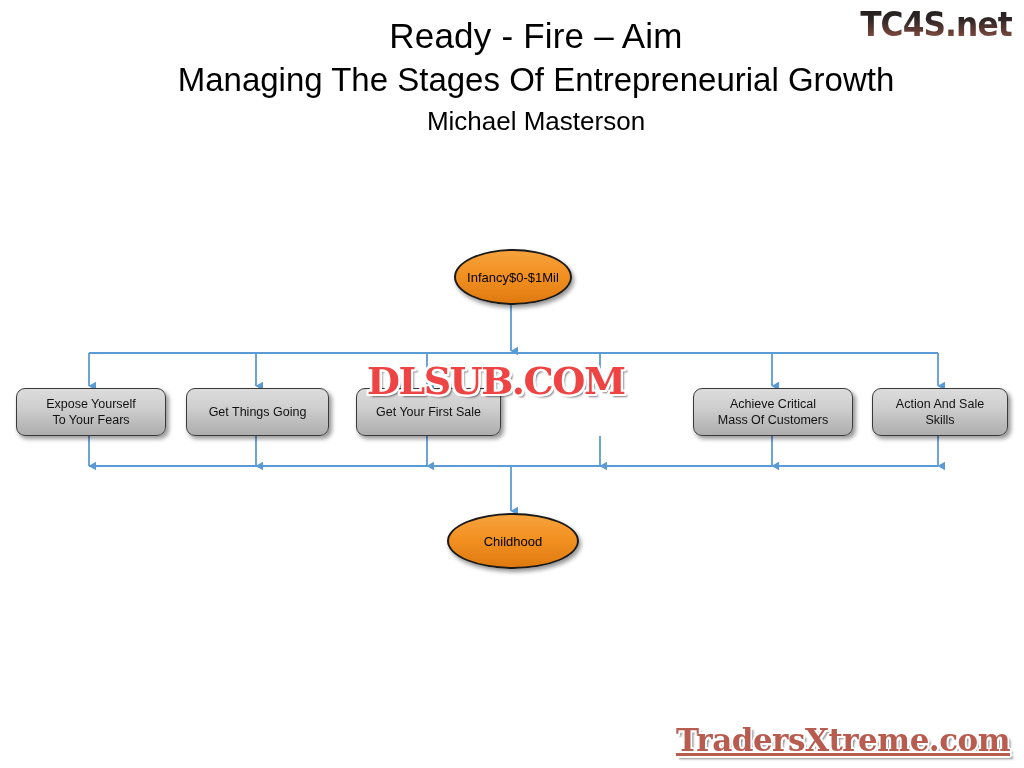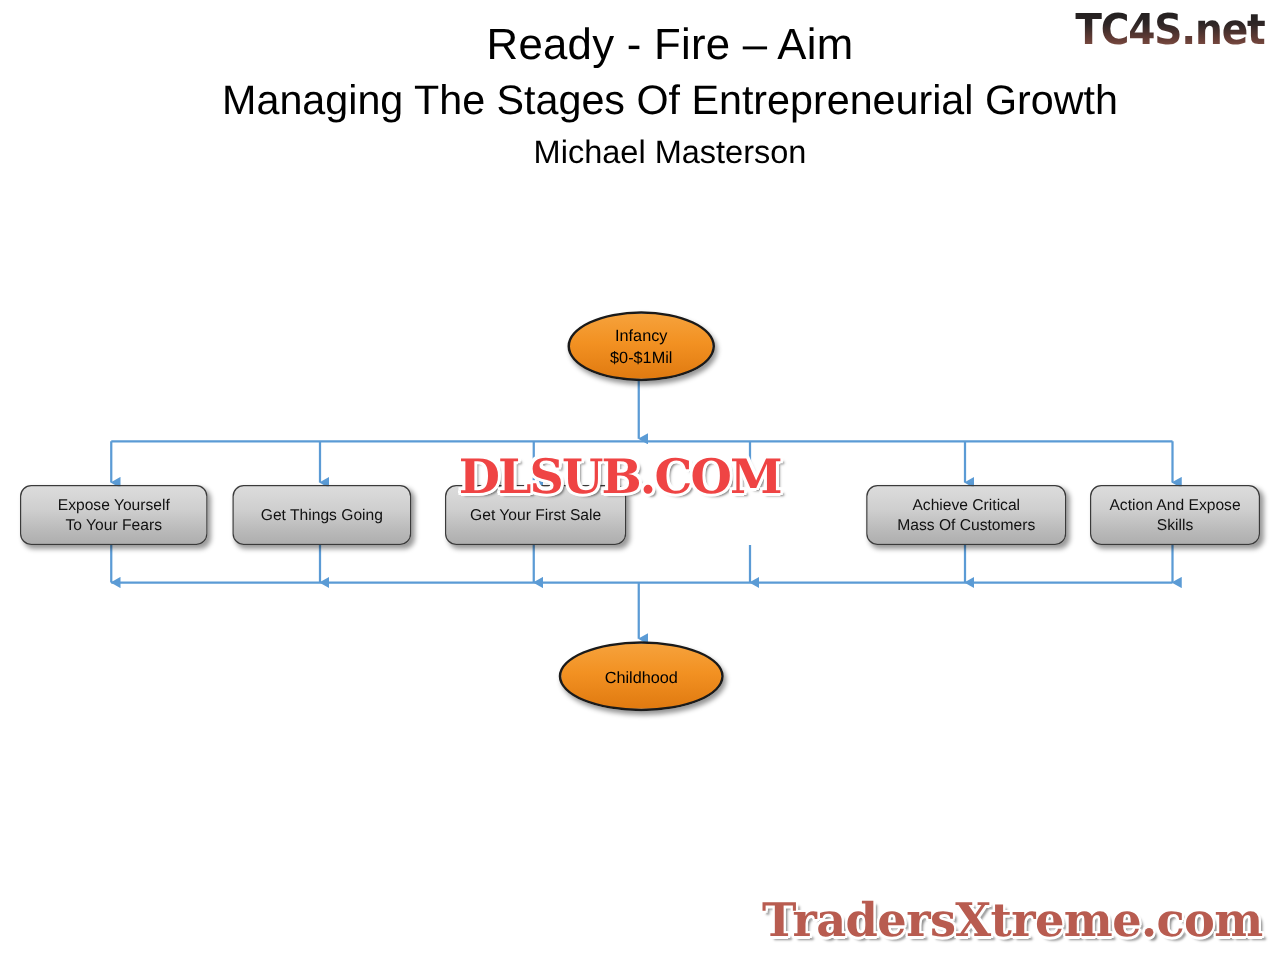--- a/index.html
+++ b/index.html
@@ -62,35 +62,36 @@
     background-clip: text;
     color: transparent;
     text-shadow: none;
     white-space: nowrap;
   }
   #traders-watermark {
     position: absolute;
     bottom: 10px;
     right: 14px;
     font-family: "DejaVu Serif", serif;
-    font-size: 37px;
+    font-size: 31px;
     font-weight: bold;
     letter-spacing: -0.5px;
     color: #b85c50;
     text-shadow:
       -1.5px -1.5px 0 #ffffff,
        1.5px -1.5px 0 #ffffff,
       -1.5px  1.5px 0 #ffffff,
        1.5px  1.5px 0 #ffffff,
        0 -1.8px 0 #ffffff,
        0  1.8px 0 #ffffff,
       -1.8px 0 0 #ffffff,
        1.8px 0 0 #ffffff,
        3px 3px 2px rgba(0,0,0,0.45);
     white-space: nowrap;
+    text-decoration: underline;
   }
   #dlsub-watermark {
     position: absolute;
     left: 367px;
     top: 358px;
     font-family: "DejaVu Serif", serif;
     font-size: 38px;
     font-weight: bold;
     letter-spacing: -1.5px;
     color: #ef4444;
@@ -126,21 +127,21 @@
   }
 
   
   .stage-oval {
     position: absolute;
     border-radius: 50%;
     background: linear-gradient(to bottom, #f6a23c 0%, #f29122 45%, #e07a10 100%);
     border: 2px solid #1a1a1a;
     box-shadow: 2px 3px 4px rgba(0,0,0,0.42);
     display: flex;
-    flex-direction: column;
+    flex-direction: row;
     align-items: center;
     justify-content: center;
     z-index: 20;
     text-align: center;
     color: #000;
   }
   #oval-infancy {
     left: 454px;
     top: 249px;
     width: 114px;
@@ -257,21 +258,21 @@
 
   <div class="task-box" id="task-box-4">
     <div class="task-label">
       <span>Achieve Critical</span><br>
       <span>Mass Of Customers</span>
     </div>
   </div>
 
   <div class="task-box" id="task-box-5">
     <div class="task-label">
-      <span>Action And Expose</span><br>
+      <span>Action And Sale</span><br>
       <span>Skills</span>
     </div>
   </div>
 
   <div class="stage-oval" id="oval-childhood">
     <div class="oval-line">Childhood</div>
   </div>
 
 </div>
 

